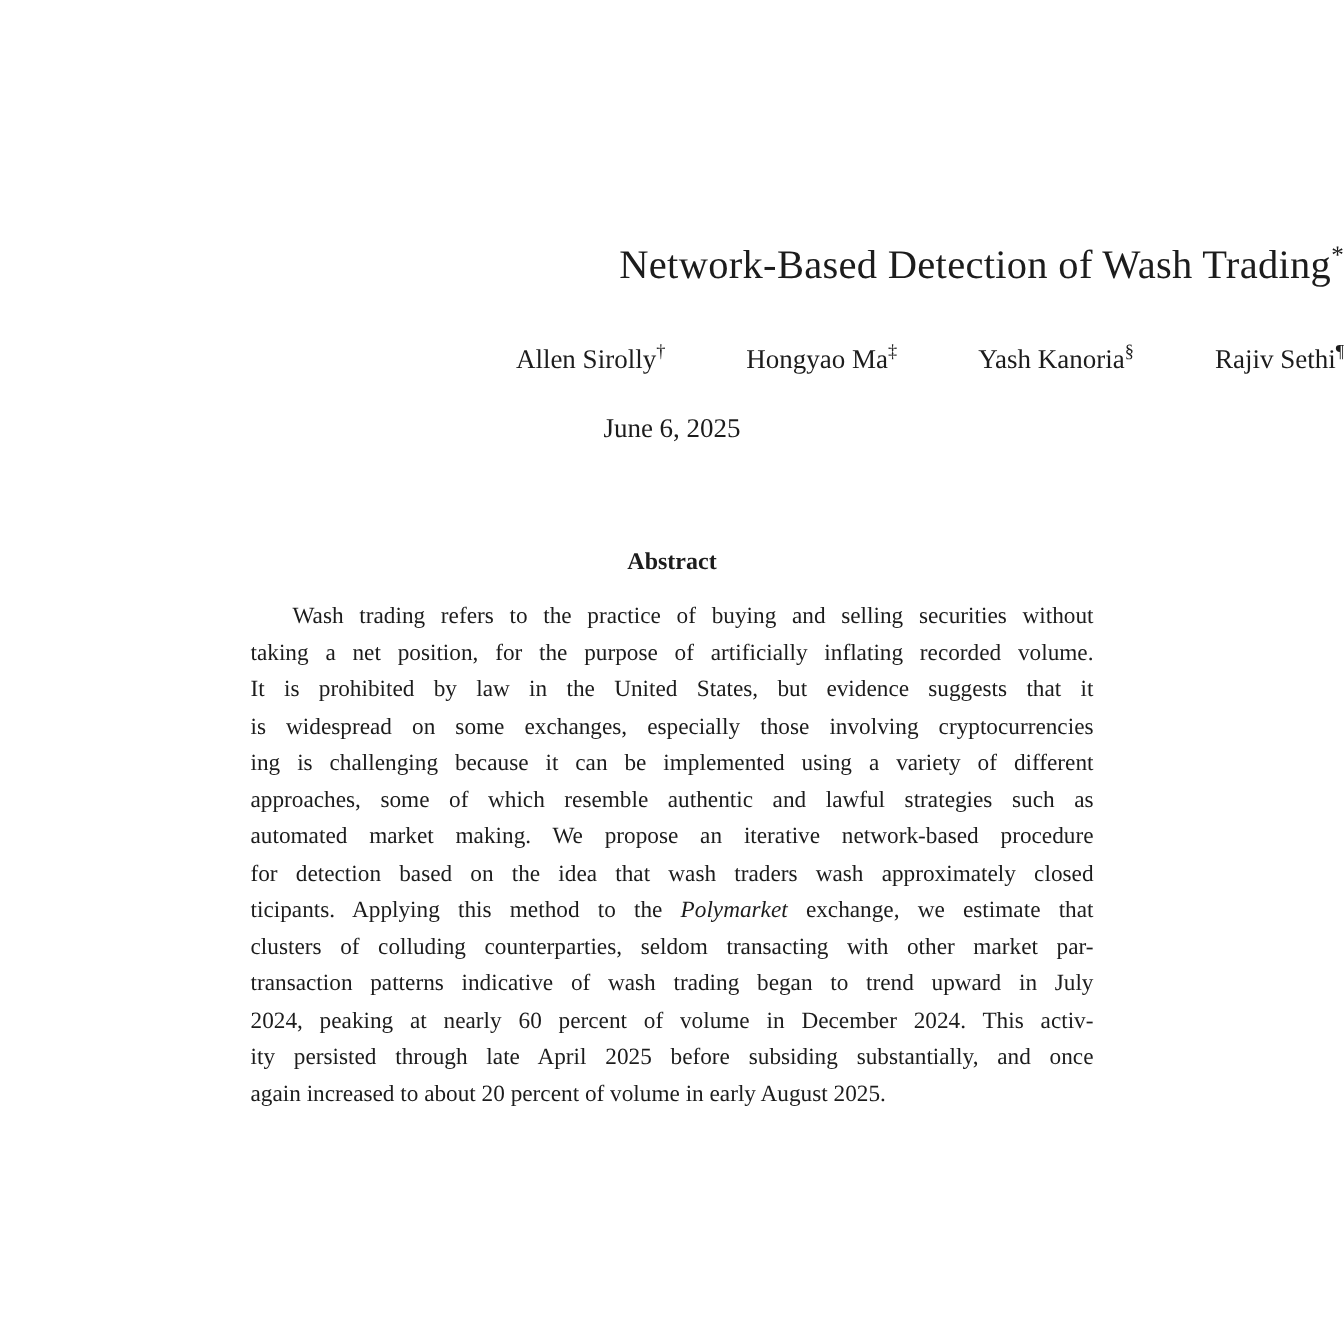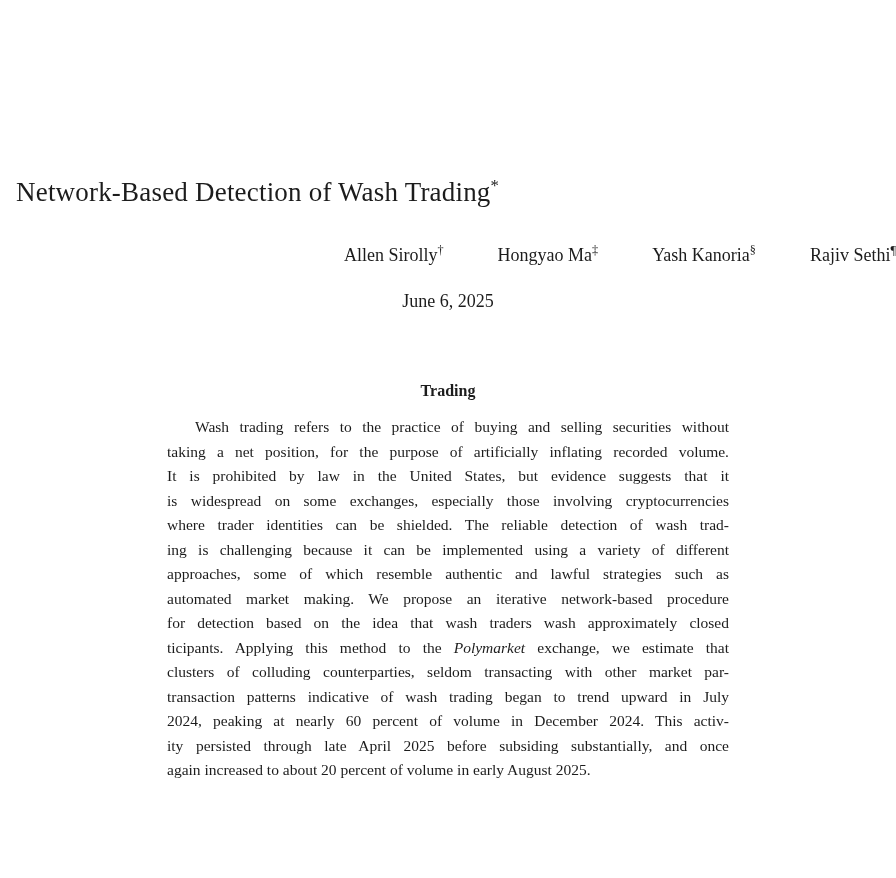--- a/index.html
+++ b/index.html
@@ -14,24 +14,24 @@
     overflow: hidden;
     font-family: "Liberation Serif", "DejaVu Serif", serif;
     color: #1c1c1c;
   }
   .page {
     width: 896px;
     height: 878px;
     padding-top: 161px;
   }
   .title {
-    margin: 16px;
+    margin: 0;
     font-size: 27px;
     font-weight: 400;
-    text-align: left;
+    text-align: right;
     letter-spacing: 0.2px;
     color: #1c1c1c;
   }
   .title sup {
     font-size: 0.62em;
     line-height: 0;
   }
   .authors {
     display: flex;
     justify-content: flex-end;
@@ -83,28 +83,27 @@
 
   <div class="authors">
     <span class="author"><span>Allen Sirolly</span><sup>†</sup></span>
     <span class="author"><span>Hongyao Ma</span><sup>‡</sup></span>
     <span class="author"><span>Yash Kanoria</span><sup>§</sup></span>
     <span class="author"><span>Rajiv Sethi</span><sup>¶</sup></span>
   </div>
 
   <div class="date">June 6, 2025</div>
 
-  <div class="abstract-heading">Trading</div>
+  <div class="abstract-heading">Abstract</div>
 
   <div class="abstract-body">
       <div class="abs-line indent"><span>Wash trading refers to the practice of buying and selling securities without</span></div>
       <div class="abs-line"><span>taking a net position, for the purpose of artificially inflating recorded volume.</span></div>
       <div class="abs-line"><span>It is prohibited by law in the United States, but evidence suggests that it</span></div>
       <div class="abs-line"><span>is widespread on some exchanges, especially those involving cryptocurrencies</span></div>
-      <div class="abs-line"><span>where trader identities can be shielded.  The reliable detection of wash trad-</span></div>
       <div class="abs-line"><span>ing is challenging because it can be implemented using a variety of different</span></div>
       <div class="abs-line"><span>approaches, some of which resemble authentic and lawful strategies such as</span></div>
       <div class="abs-line"><span>automated market making. We propose an iterative network-based procedure</span></div>
       <div class="abs-line"><span>for detection based on the idea that wash traders wash approximately closed</span></div>
       <div class="abs-line"><span>ticipants.  Applying this method to the </span><span class="italic">Polymarket</span><span> exchange, we estimate that</span></div>
       <div class="abs-line"><span>clusters of colluding counterparties, seldom transacting with other market par-</span></div>
       <div class="abs-line"><span>transaction patterns indicative of wash trading began to trend upward in July</span></div>
       <div class="abs-line"><span>2024, peaking at nearly 60 percent of volume in December 2024.  This activ-</span></div>
       <div class="abs-line"><span>ity persisted through late April 2025 before subsiding substantially, and once</span></div>
       <div class="abs-line last"><span>again increased to about 20 percent of volume in early August 2025.</span></div>

